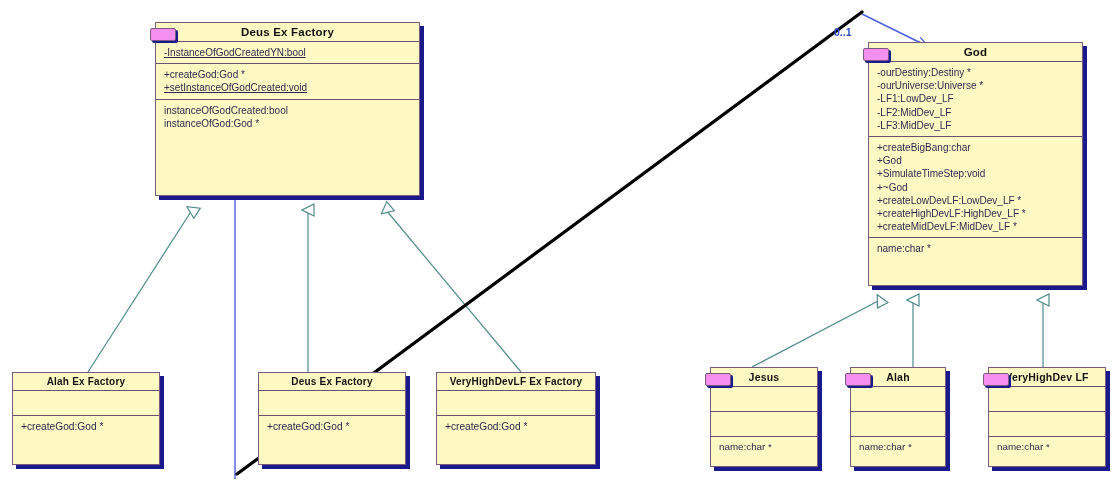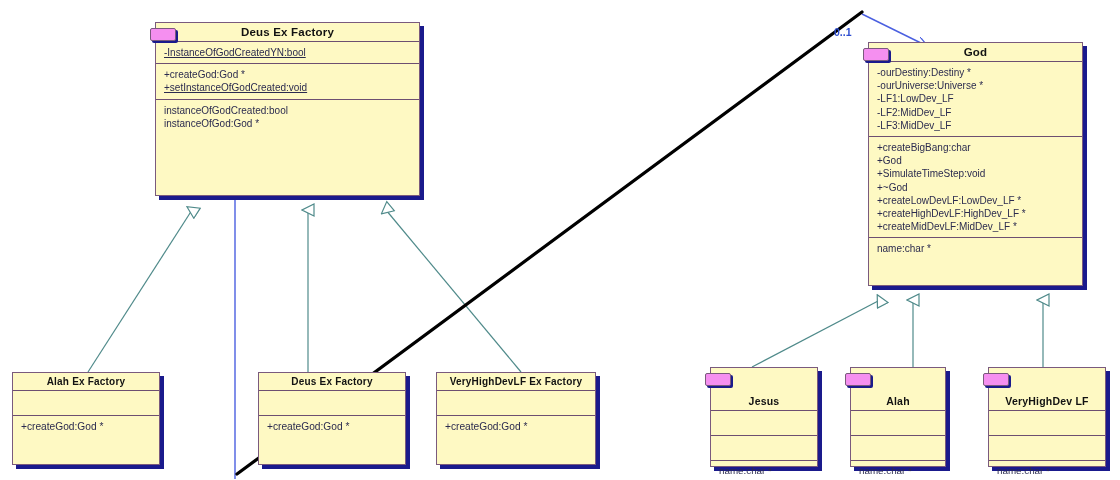--- a/index.html
+++ b/index.html
@@ -45,21 +45,21 @@
     overflow:hidden;
   }
   .comp .row.under{text-decoration:underline;}
   .comp.empty{height:16px;}
 
   
   .big .title{font-size:11.5px;}
   .big .row{font-size:10px;}
   .small .title{font-size:10px;}
   .small .row{font-size:10.2px;}
-  .leaf .title{font-size:10.5px;margin-top:24px;}
+  .leaf .title{font-size:10.5px;}
   .leaf .row{font-size:9.8px;}
 
   .mult{
     position:absolute;
     color:#2f4fd0;
     font-size:10.5px;
     font-weight:bold;
     z-index:6;
   }
 </style>

